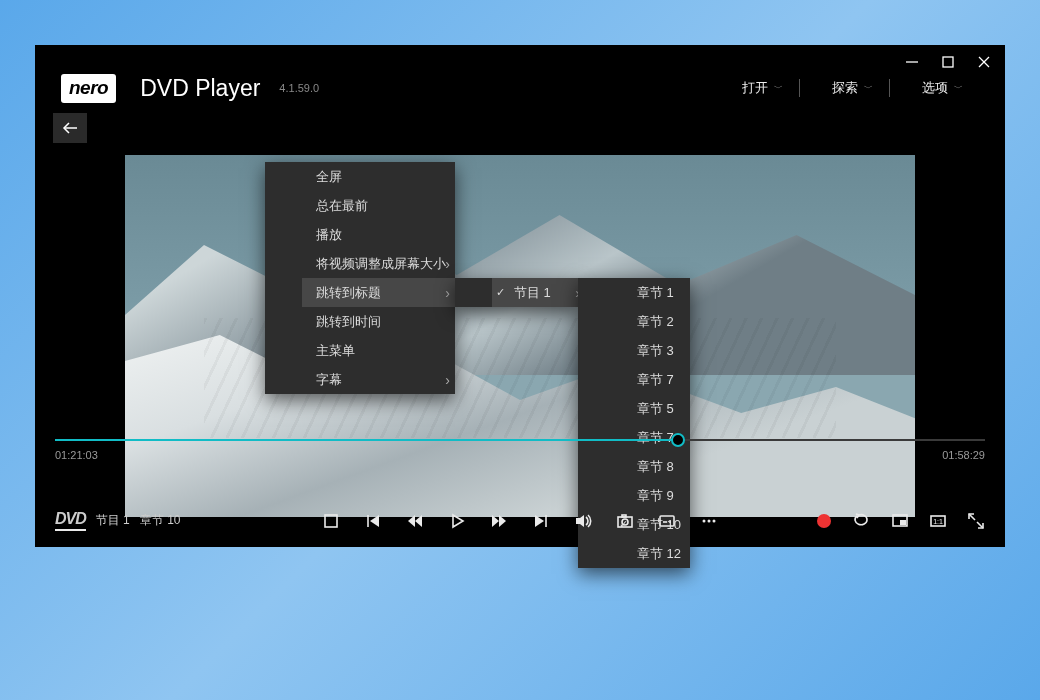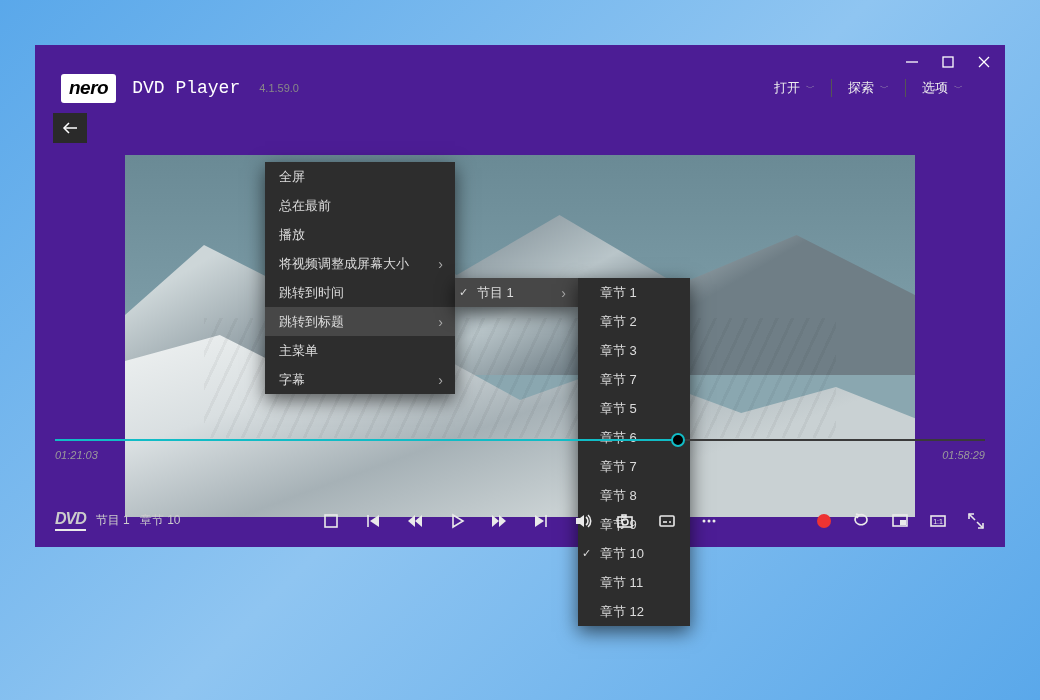--- a/index.html
+++ b/index.html
@@ -7,43 +7,43 @@
     width: 1040px; height: 700px;
     background: linear-gradient(135deg, #5aa8ea 0%, #8fc5f1 50%, #5aa8ea 100%);
     font-family: -apple-system, "Segoe UI", "Microsoft YaHei", sans-serif;
     overflow: hidden;
     position: relative;
   }
   .app-window {
     position: absolute;
     left: 35px; top: 45px;
     width: 970px; height: 502px;
-    background: #4c1d95;
+    background: #000000;
     color: #fff;
   }
   .win-controls {
     position: absolute; top: 10px; right: 14px;
     display: flex; gap: 22px; color: #fff;
   }
   .win-btn { width: 14px; height: 14px; cursor: pointer; display:flex; align-items:center; justify-content:center; }
   .header {
     display: flex; align-items: center;
     padding: 28px 26px 0 26px;
     height: 58px;
   }
   .nero-badge {
     background: #fff; color:#000;
     font-weight: 900; font-style: italic;
     font-size: 19px; padding: 3px 8px 4px 8px;
     border-radius: 3px;
     letter-spacing: -0.5px;
   }
-  .app-title { font-size: 18px; font-weight: 400; margin-left: 16px; font-family: Liberation Mono, monospace; }
+  .app-title { font-size: 23px; font-weight: 400; margin-left: 24px; }
   .app-version { font-size: 11px; color:#888; margin-left: 19px; }
-  .top-nav { margin-left:auto; display:flex; align-items:center; gap:0; font-size:13px; color:#eee; }
+  .top-nav { margin-left:auto; display:flex; align-items:center; gap:16px; font-size:13px; color:#eee; }
   .top-nav-item { padding: 0 16px; display:flex; align-items:center; gap:6px; cursor:pointer; }
   .top-nav-item:not(:last-child){ border-right:1px solid #555; }
   .chev-down { font-size:9px; color:#bbb; }
   .back-bar { padding: 10px 0 0 18px; }
   .back-btn { width: 34px; height: 30px; background:#2a2a2a; display:flex; align-items:center; justify-content:center; cursor:pointer; }
   .video-area {
     position: relative;
     margin: 12px 90px 0 90px;
     height: 362px;
     background: #222;
@@ -57,38 +57,38 @@
   }
   .mountain-near { position:absolute; left:0; right:0; bottom:0; height:260px;
     background: linear-gradient(160deg, #eef1f1 15%, #d9dfe1 35%, #a6b1b6 55%, #c9d1d3 75%);
     clip-path: polygon(0 40%, 12% 30%, 25% 50%, 38% 35%, 50% 55%, 62% 42%, 78% 60%, 90% 50%, 100% 62%, 100% 100%, 0 100%);
   }
   .ridge { position:absolute; left:10%; right:10%; top:45%; height:120px;
     background: repeating-linear-gradient(115deg, rgba(0,0,0,0.12) 0 3px, transparent 3px 14px);
     opacity:.35; }
 
   
-  .menu { position:absolute; background:#2d2d2d; box-shadow: 0 6px 18px rgba(0,0,0,.6); font-size:13px; color:#ddd; }
+  .menu { position:absolute; background:#2d2d2d; box-shadow: 0 6px 18px rgba(0,0,0,.6); font-size:13px; color:#ddd;padding-left:37px; }
   .menu-item { display:flex; align-items:center; height:29px; padding: 0 28px 0 18px; position:relative; white-space:nowrap; cursor:pointer; min-width: 160px; }
   .menu-item.has-sub::after { content:"›"; position:absolute; right:12px; color:#aaa; font-size:14px; }
   .menu-item.hover { background:#474747; }
   .menu-item .check { position:absolute; left:4px; font-size:11px; color:#ddd; }
   .menu1 { left: 230px; top: 117px; width: 190px; }
   .menu1 .menu-item { padding-left: 14px; }
   .menu2 { left: 420px; top: 233px; width: 123px; }
   .menu2 .menu-item { min-width: 100px; padding-left: 22px; }
   .menu3 { left: 543px; top: 233px; width: 112px; }
   .menu3 .menu-item { min-width: 90px; padding-left: 22px; text-align: center; }
 
   
   .progress-row { position:absolute; left:20px; right:20px; bottom: 86px; }
   .progress-track { height:2px; background:#3a3a3a; position:relative; }
   .progress-fill { position:absolute; left:0; top:0; bottom:0; width:67%; background:#11bcc6; }
   .progress-knob { position:absolute; left:67%; top:-6px; width:14px; height:14px; border-radius:50%; border:2px solid #11bcc6; background:#000; transform:translateX(-50%); }
-  .time-row { display:flex; justify-content:space-between; font-size:11px; color:#9a9a9a; margin-top:8px;font-style:italic; }
+  .time-row { display:flex; justify-content:space-between; font-size:11px; color:#9a9a9a; margin-top:8px; }
 
   
   .controls { position:absolute; left:20px; right:20px; bottom: 16px; display:flex; align-items:center; color:#eaeaea; }
   .status { display:flex; align-items:center; gap:10px; font-size:12px; color:#ccc; }
   .dvd-logo { font-weight:900; font-style:italic; font-size:16px; border-bottom:2px solid #eaeaea; padding-bottom:1px; letter-spacing:-1px;text-align:center; }
   .center-controls { position:absolute; left:50%; transform:translateX(-50%); display:flex; align-items:center; gap:24px; }
   .right-controls { margin-left:auto; display:flex; align-items:center; gap:20px; }
   .ctl { width:18px; height:18px; display:flex; align-items:center; justify-content:center; cursor:pointer; }
   .ctl svg { width:18px; height:18px; stroke:#eaeaea; fill:none; stroke-width:1.6; }
   .ctl.play svg { width:16px; height:16px; }
@@ -160,25 +160,25 @@
       </div>
       <div class="menu-item">
         <span>总在最前</span>
       </div>
       <div class="menu-item">
         <span>播放</span>
       </div>
       <div class="menu-item has-sub">
         <span>将视频调整成屏幕大小</span>
       </div>
-      <div class="menu-item">
-        <span>跳转到时间</span>
-      </div>
       <div class="menu-item has-sub hover">
         <span>跳转到标题</span>
+      </div>
+      <div class="menu-item">
+        <span>跳转到时间</span>
       </div>
       <div class="menu-item">
         <span>主菜单</span>
       </div>
       <div class="menu-item has-sub">
         <span>字幕</span>
       </div>
     </div>
 
   <div class="menu menu2" id="menu2">
@@ -198,37 +198,31 @@
       <div class="menu-item">
         <span>章节 3</span>
       </div>
       <div class="menu-item">
         <span>章节 7</span>
       </div>
       <div class="menu-item">
         <span>章节 5</span>
       </div>
       <div class="menu-item">
-        <span>章节 6</span>
-      </div>
-      <div class="menu-item">
         <span>章节 7</span>
       </div>
       <div class="menu-item">
         <span>章节 8</span>
       </div>
       <div class="menu-item">
         <span>章节 9</span>
       </div>
       <div class="menu-item">
         <span class="check">✓</span>
         <span>章节 10</span>
-      </div>
-      <div class="menu-item">
-        <span>章节 11</span>
       </div>
       <div class="menu-item">
         <span>章节 12</span>
       </div>
     </div>
 
   <div class="progress-row">
     <div class="progress-track">
       <div class="progress-fill"></div>
       <div class="progress-knob"></div>

